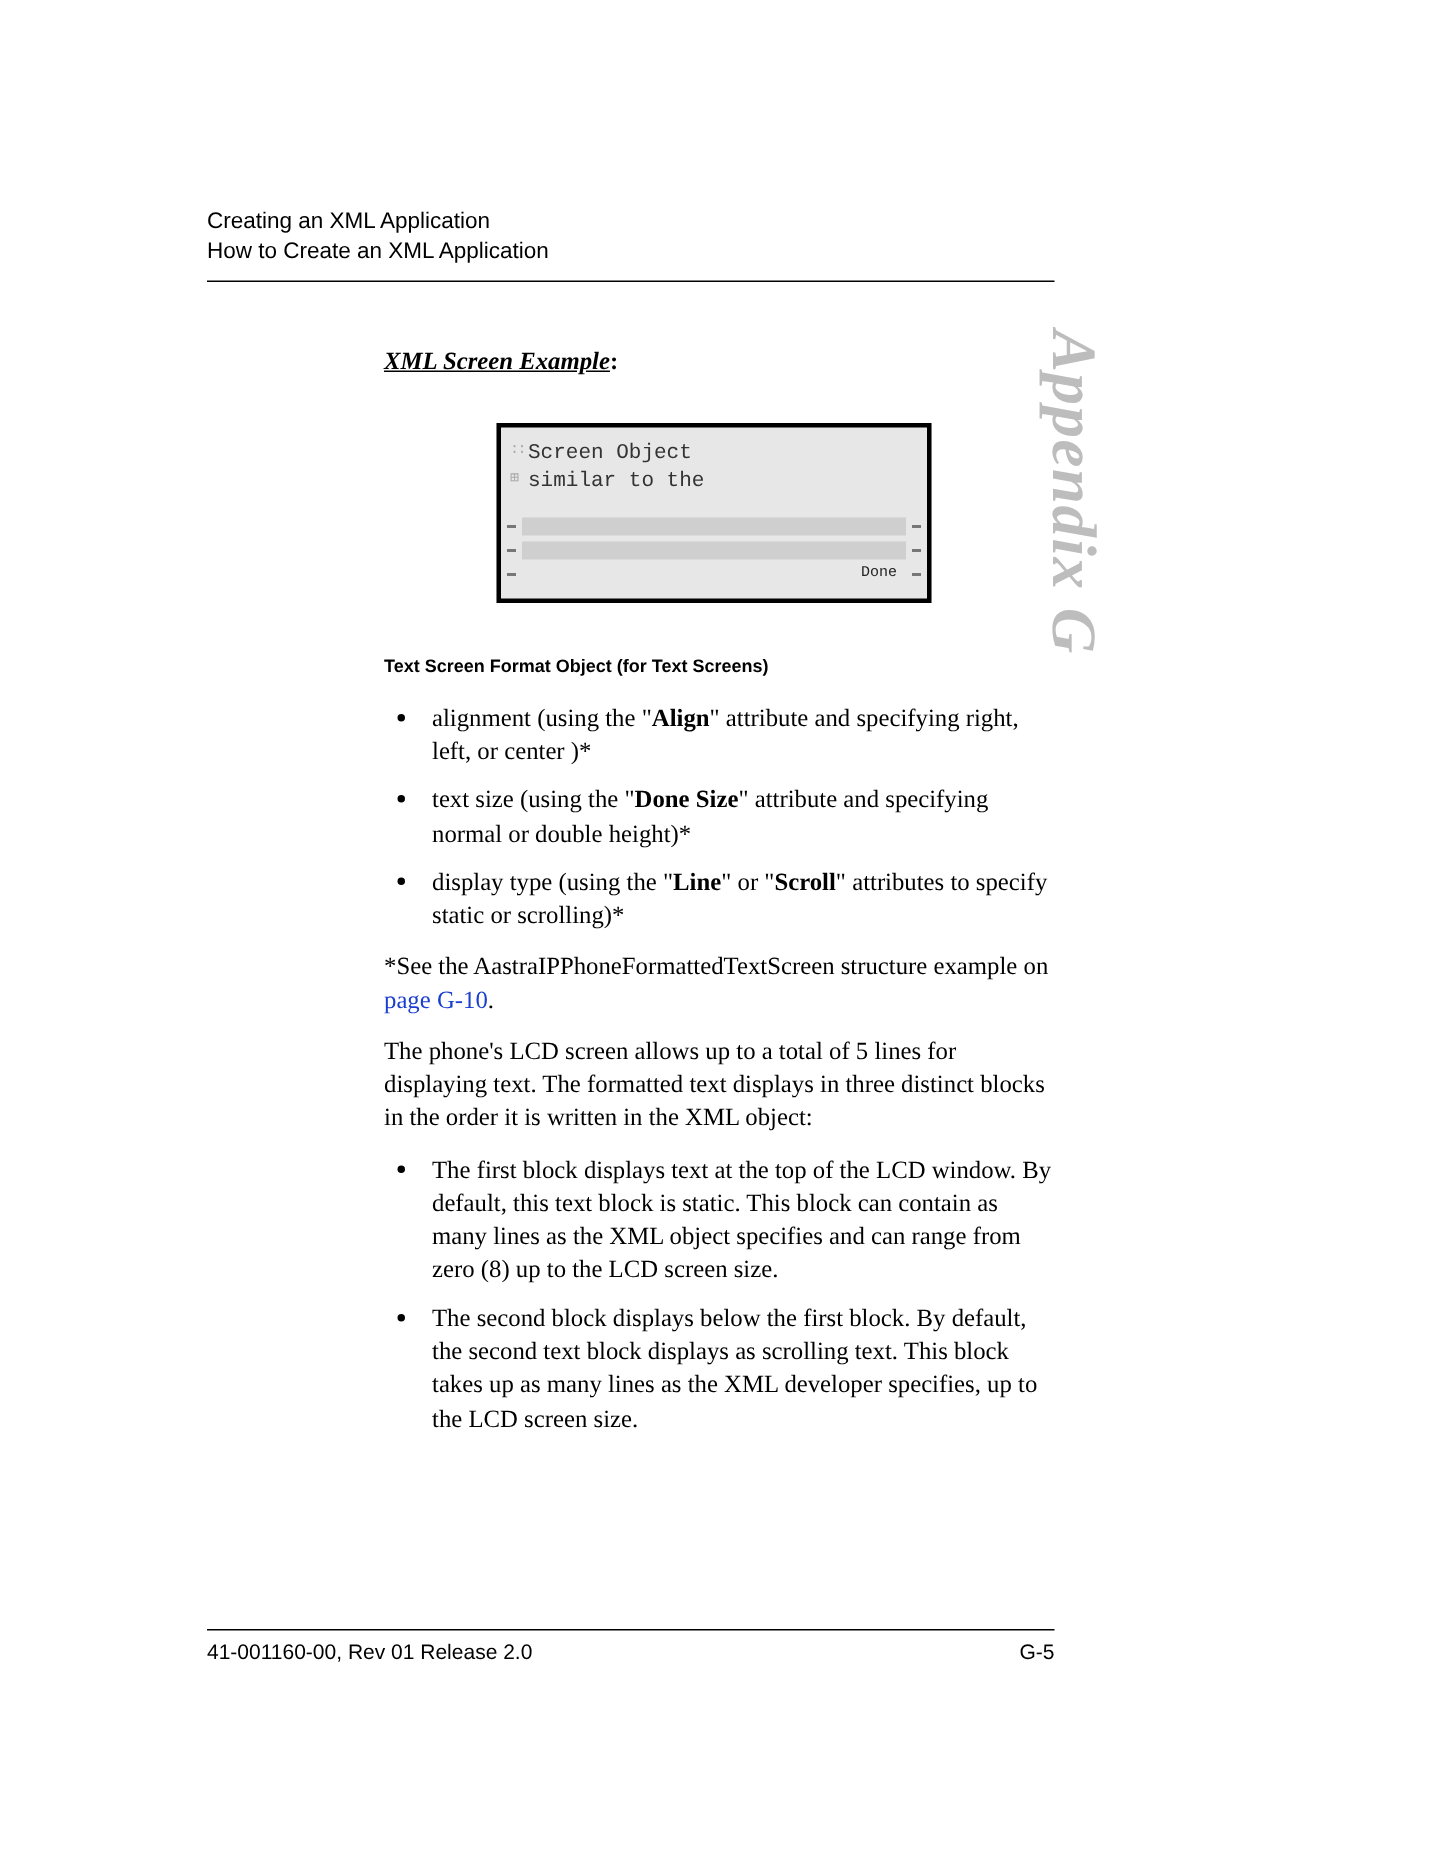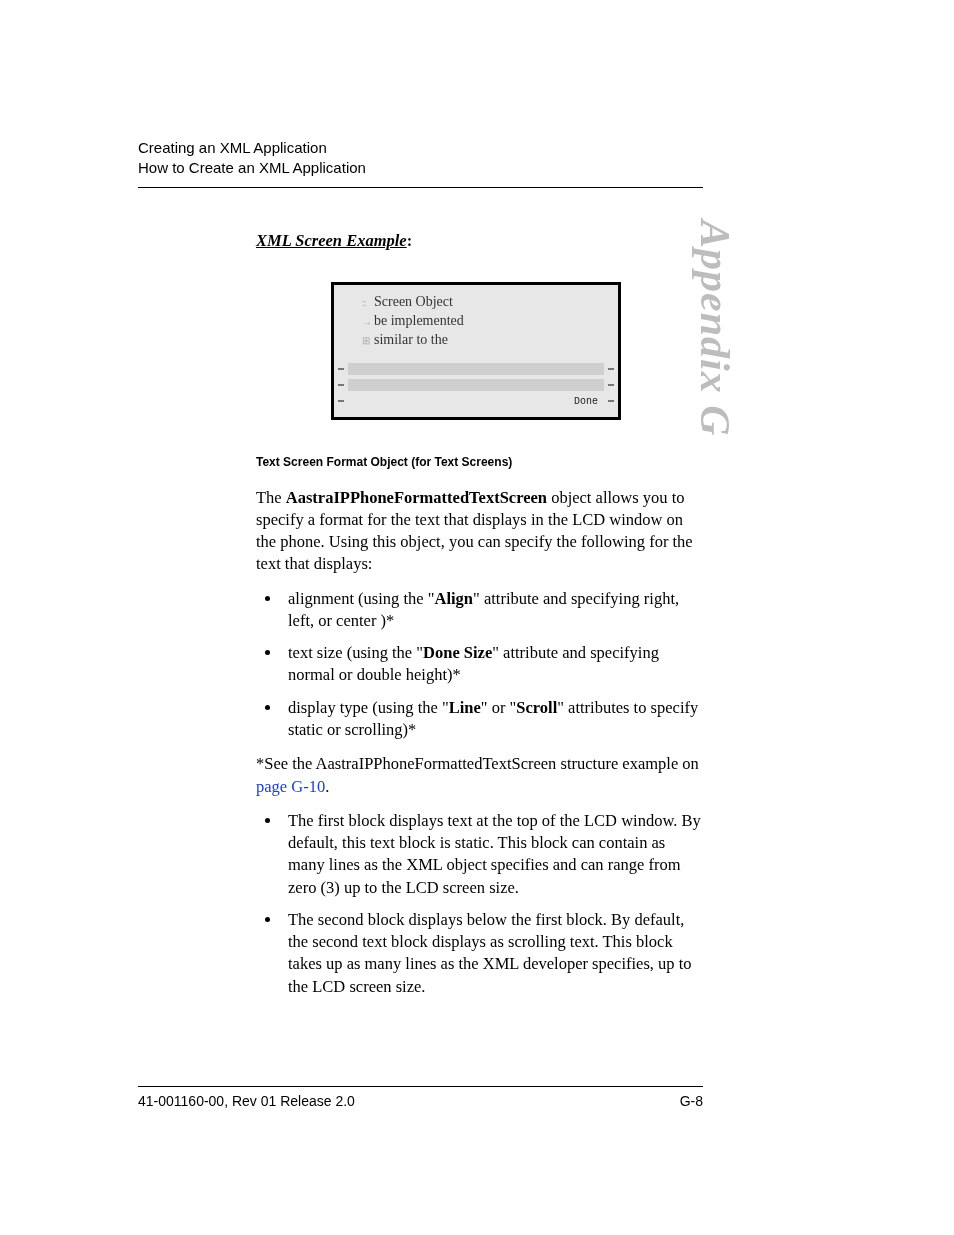--- a/index.html
+++ b/index.html
@@ -46,23 +46,22 @@
     width: 290px;
     border: 3px solid #000;
     background: #e7e7e7;
     font-family: "Courier New", Courier, monospace;
     font-size: 14px;
     color: #333;
     padding: 8px 0 6px 0;
     box-sizing: border-box;
   }
   .screen .line {
-    padding: 0 28px;
+    padding: 0 6px;
     white-space: pre;
-    font-family: Liberation Serif, serif;
   }
   .screen .tick {
     display: inline-block;
     width: 12px;
     color: #aaa;
     font-size: 10px;
     vertical-align: middle;
     letter-spacing: -1px;
   }
   .softkeys {
@@ -155,21 +154,20 @@
 
   <div class="content">
 
     <div>
       <span class="example-title">XML Screen Example</span><span class="colon">:</span>
     </div>
 
     <div class="screen-wrap">
       <div class="screen">
         <div class="line"><span class="tick">::</span><span>Screen Object</span></div>
-        <div class="line"><span class="tick">→</span><span>be implemented</span></div>
         <div class="line"><span class="tick">⊞</span><span>similar to the</span></div>
         <div class="softkeys">
           <div class="softkey-row">
             <span class="sk-dash"></span>
             <span class="sk-bar"></span>
             <span class="sk-dash"></span>
           </div>
           <div class="softkey-row">
             <span class="sk-dash"></span>
             <span class="sk-bar"></span>
@@ -179,48 +177,46 @@
             <span class="sk-dash"></span>
             <span class="sk-bar" style="background:transparent">Done</span>
             <span class="sk-dash"></span>
           </div>
         </div>
       </div>
     </div>
 
     <div class="section-heading">Text Screen Format Object (for Text Screens)</div>
 
-    <p class="body">
-      <span>The </span><span class="b">AastraIPPhoneFormattedTextScreen</span><span> object allows you to specify a format for the text that displays in the LCD window on the phone. Using this object, you can specify the following for the text that displays:</span>
-    </p>
 
     <ul class="bullets">
       <li>
         <span>alignment (using the "</span><span class="b">Align</span><span>" attribute and specifying right, left, or center )*</span>
       </li>
       <li>
         <span>text size (using the "</span><span class="b">Done Size</span><span>" attribute and specifying normal or double height)*</span>
       </li>
       <li>
         <span>display type (using the "</span><span class="b">Line</span><span>" or "</span><span class="b">Scroll</span><span>" attributes to specify static or scrolling)*</span>
       </li>
     </ul>
 
     <p class="body">
       <span>*See the AastraIPPhoneFormattedTextScreen structure example on </span><span class="link">page G-10</span><span>.</span>
     </p>
 
+    <p class="body">The phone's LCD screen allows up to a total of 5 lines for displaying text. The formatted text displays in three distinct blocks in the order it is written in the XML object:</p>
 
     <ul class="bullets">
-      <li>The first block displays text at the top of the LCD window. By default, this text block is static. This block can contain as many lines as the XML object specifies and can range from zero (3) up to the LCD screen size.</li>
+      <li>The first block displays text at the top of the LCD window. By default, this text block is static. This block can contain as many lines as the XML object specifies and can range from zero (8) up to the LCD screen size.</li>
       <li>The second block displays below the first block. By default, the second text block displays as scrolling text. This block takes up as many lines as the XML developer specifies, up to the LCD screen size.</li>
     </ul>
 
   </div>
 
   <div class="footer">
     <hr class="hr-bottom">
     <div class="footer-row">
       <span>41-001160-00, Rev 01 Release 2.0</span>
-      <span>G-8</span>
+      <span>G-5</span>
     </div>
   </div>
 </div>
 
 </body></html>

